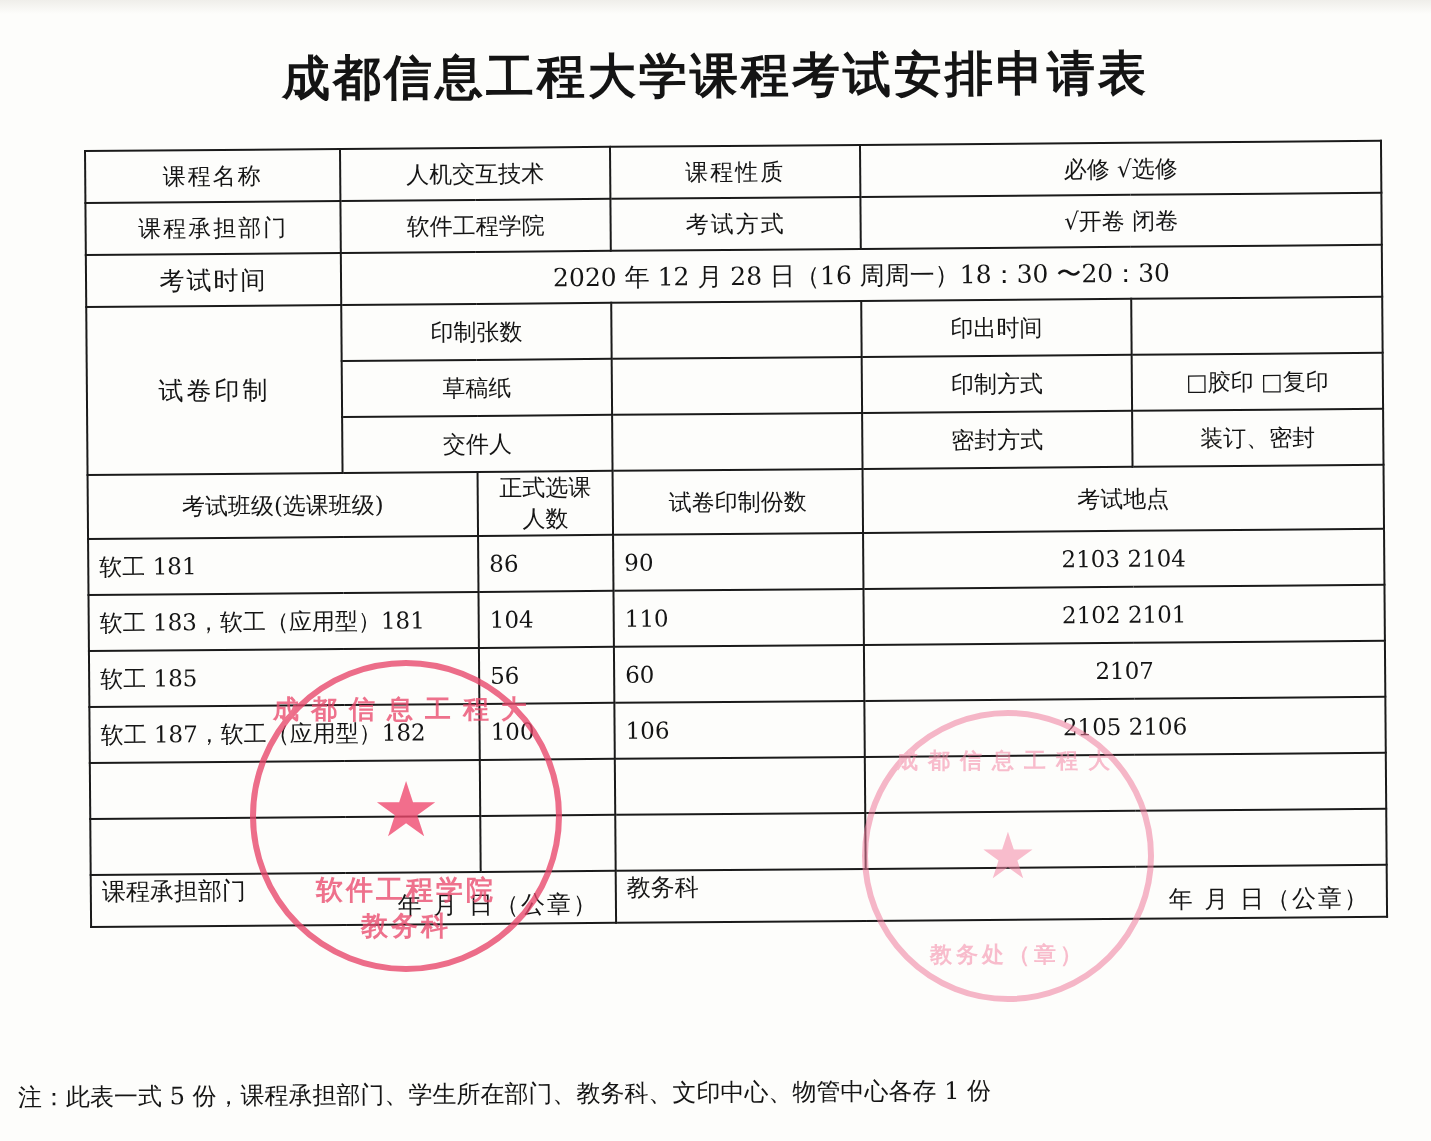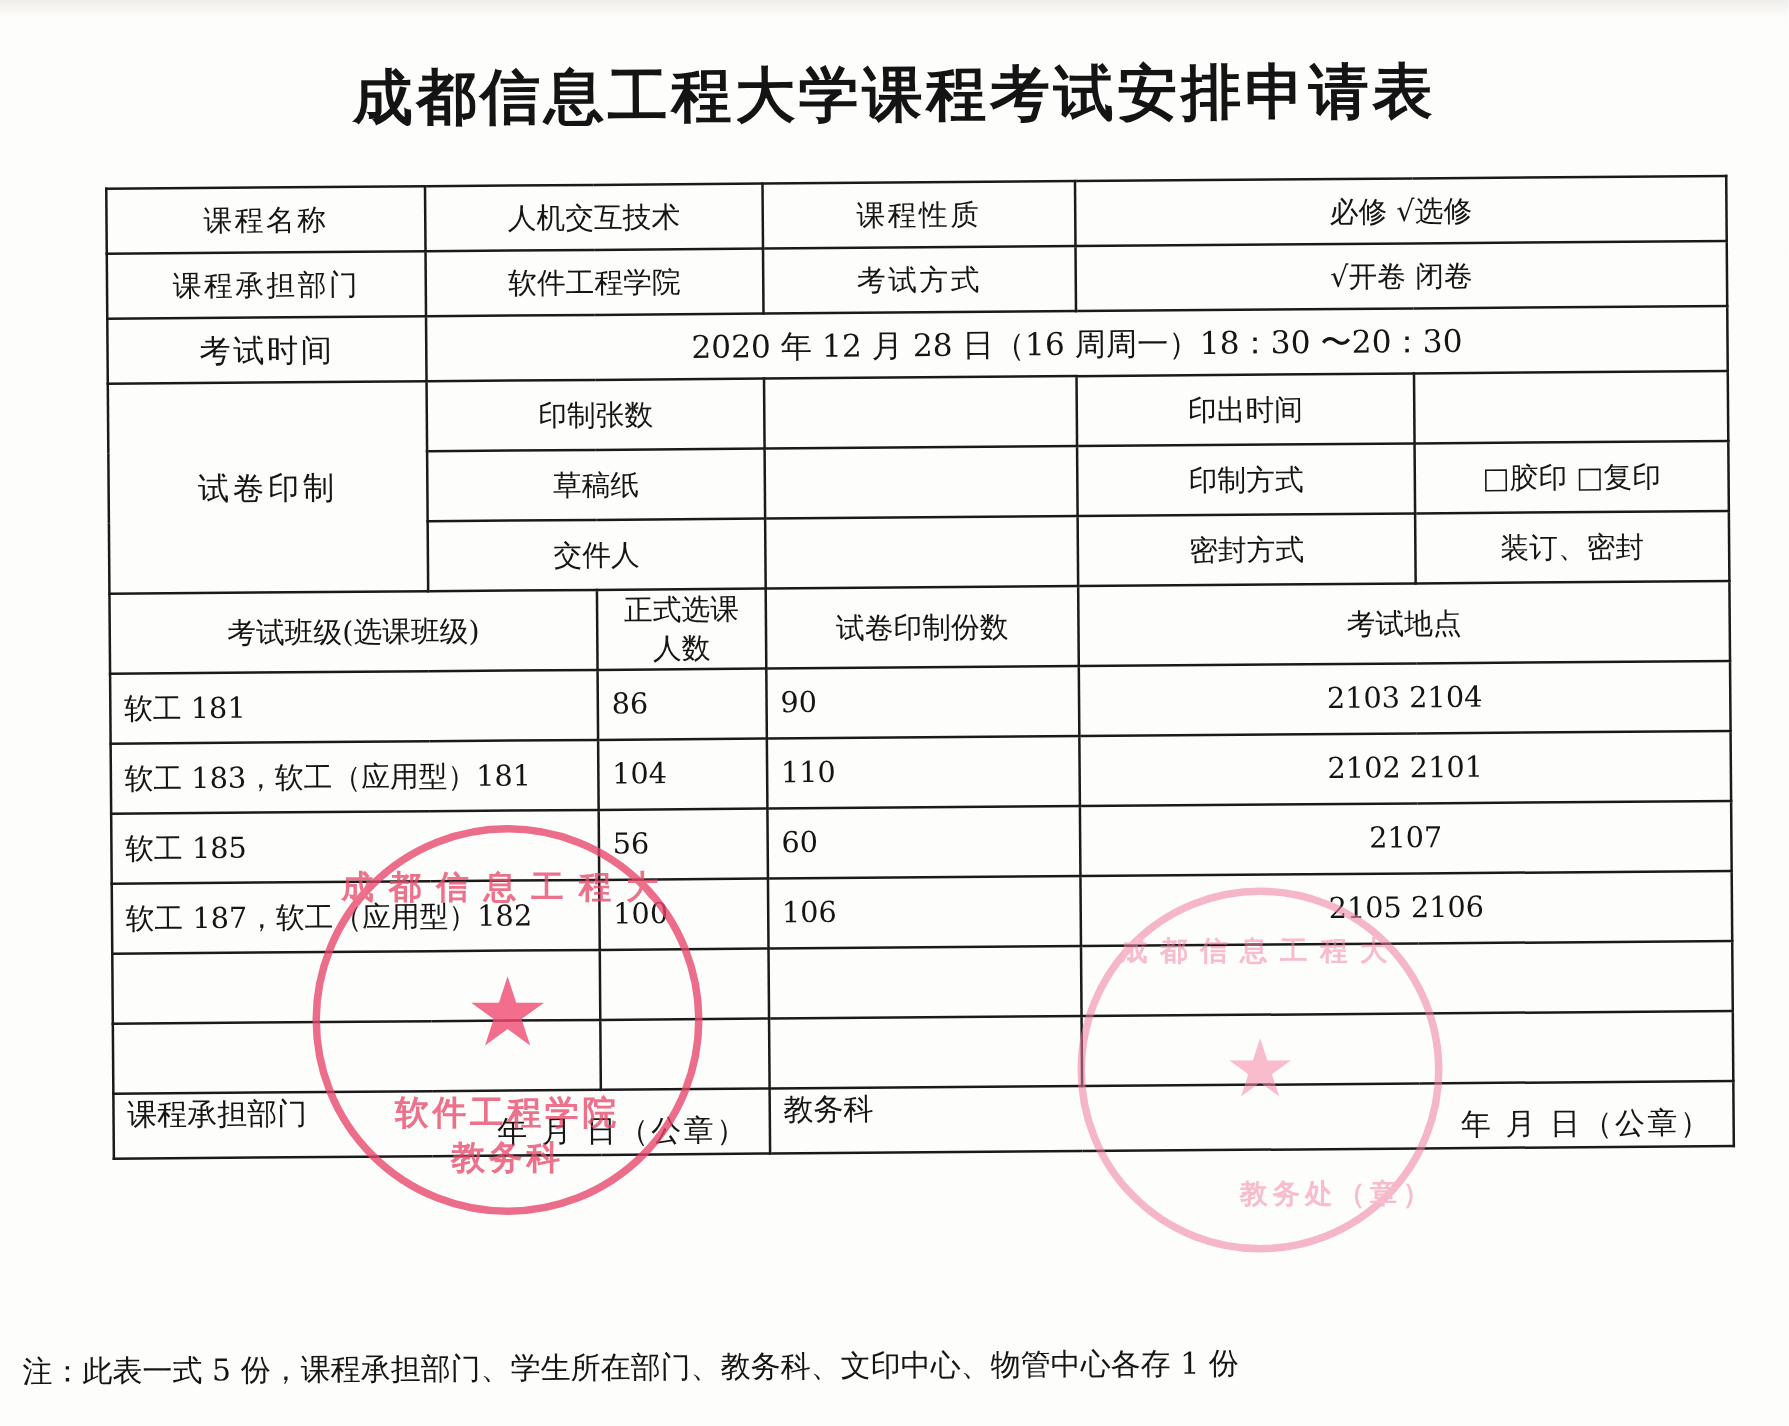--- a/index.html
+++ b/index.html
@@ -178,21 +178,21 @@
     text-align: center;
     font-family: "DejaVu Serif", serif;
     font-weight: bold;
     font-size: 22px;
     letter-spacing: 10px;
     color: #f488a6;
   }
   .seal-second .s-bottom {
     position: absolute;
     left: 0; right: 0; bottom: 26px;
-    text-align: right;
+    text-align: center;
     font-family: "DejaVu Serif", serif;
     font-weight: bold;
     font-size: 22px;
     letter-spacing: 4px;
     color: #f488a6;
   }
 </style>
 </head>
 <body>
 

